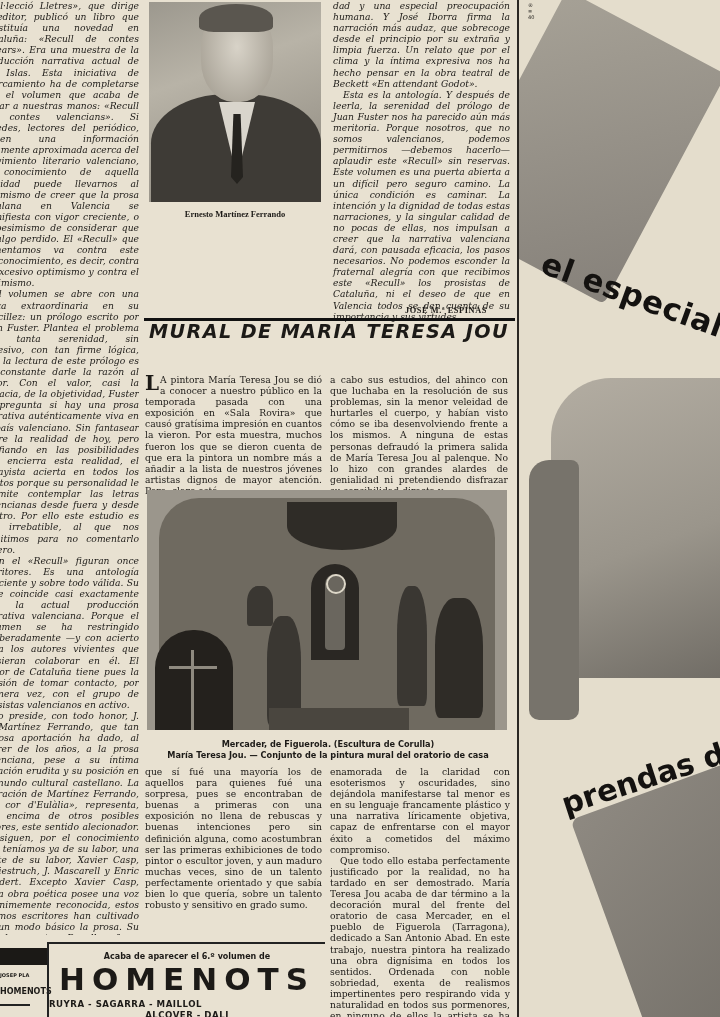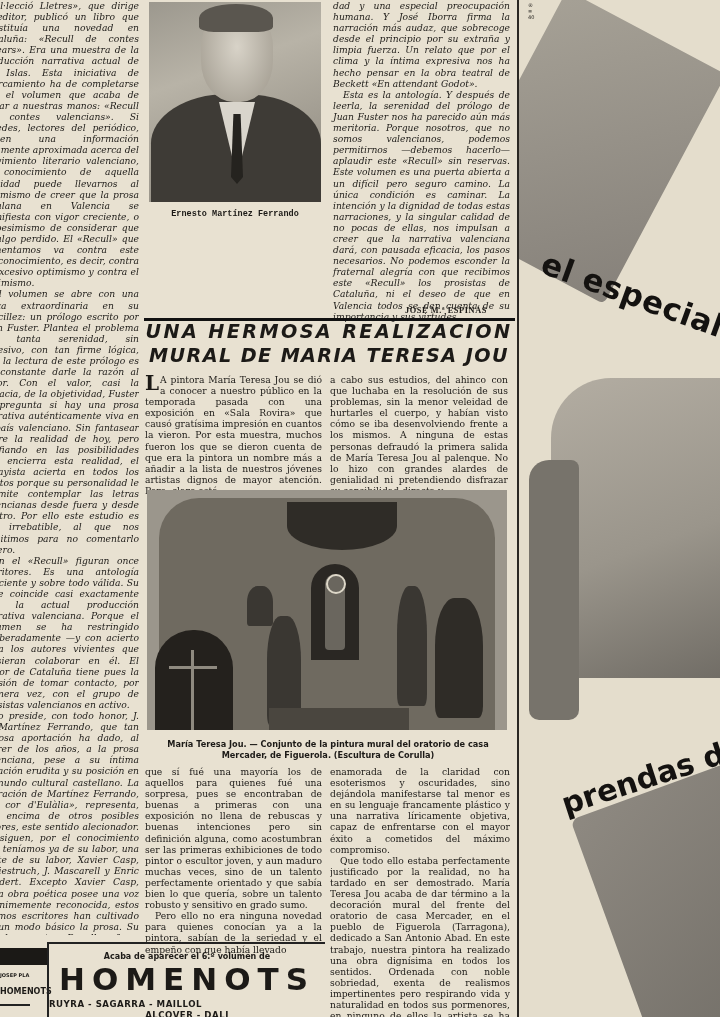--- a/index.html
+++ b/index.html
@@ -19,21 +19,21 @@
 
   #portrait { position:absolute; left:149px; top:2px; width:172px; height:200px;
     background:linear-gradient(160deg,#9c988e 0%,#b8b3a7 35%,#8a857b 100%); overflow:hidden; }
   .face { position:absolute; left:52px; top:8px; width:72px; height:92px; border-radius:40% 40% 45% 45%;
     background:radial-gradient(ellipse at 50% 40%,#d8d3c8,#9d978b); }
   .hair { position:absolute; left:50px; top:2px; width:74px; height:28px; border-radius:50% 50% 20% 20%; background:#5a564f; }
   .suit { position:absolute; left:2px; top:92px; width:170px; height:110px; border-radius:45% 45% 0 0; background:#3e3b36; }
   .shirt { position:absolute; left:70px; top:100px; width:36px; height:60px; background:#d9d5cc; clip-path:polygon(0 0,100% 0,60% 100%,40% 100%); }
   .tie { position:absolute; left:82px; top:112px; width:12px; height:70px; background:#25231f; clip-path:polygon(20% 0,80% 0,100% 90%,50% 100%,0 90%); }
   #portrait-caption { position:absolute; left:149px; top:209px; width:172px; text-align:center;
-    font-family:Liberation Mono, monospace; font-weight:bold; font-size:8.5px; }
+    font-family:Liberation Serif, serif; font-weight:bold; font-size:8.5px; }
   #col-mid-top { left:149px; top:227px; width:172px; }
   #col-right-top { left:333px; top:0; width:177px; }
   #signature { position:absolute; left:405px; top:306px; font-family:Liberation Serif, serif; font-size:8.3px; font-weight:bold; letter-spacing:0.6px; }
   .rule { position:absolute; height:3px; background:#111; }
   #rule1 { left:144px; top:318px; width:371px; }
 
   #headline { position:absolute; left:143px; top:320px; width:372px; text-align:center;
     font-family:"DejaVu Sans", sans-serif; font-weight:bold; font-style:italic; font-size:19.2px; line-height:24px; letter-spacing:1.4px; }
   #headline .l1 { letter-spacing:2.4px; }
   #col-a { left:145px; top:374px; width:177px; }
@@ -107,21 +107,20 @@
 
   <div class="col italic" id="col-right-top">
     <p>dad y una especial preocupación humana. Y José Iborra firma la narración más audaz, que sobrecoge desde el principio por su extraña y limpia fuerza. Un relato que por el clima y la íntima expresiva nos ha hecho pensar en la obra teatral de Beckett «En attendant Godot».</p>
     <p class="ind">Esta es la antología. Y después de leerla, la serenidad del prólogo de Juan Fuster nos ha parecido aún más meritoria. Porque nosotros, que no somos valencianos, podemos permitirnos —debemos hacerlo— aplaudir este «Recull» sin reservas. Este volumen es una puerta abierta a un difícil pero seguro camino. La única condición es caminar. La intención y la dignidad de todas estas narraciones, y la singular calidad de no pocas de ellas, nos impulsan a creer que la narrativa valenciana dará, con pausada eficacia, los pasos necesarios. No podemos esconder la fraternal alegría con que recibimos este «Recull» los prosistas de Cataluña, ni el deseo de que en Valencia todos se den cuenta de su importancia y sus virtudes.</p>
   </div>
   <div id="signature">JOSÉ M.ª ESPINÁS</div>
 
   <div class="rule" id="rule1"></div>
 
   <div id="headline">
-    <div class="l1">UNA HERMOSA REALIZACION</div>
     <div>MURAL DE MARIA TERESA JOU</div>
   </div>
 
   <div class="col" id="col-a">
     <span class="dropcap">L</span><span>A pintora María Teresa Jou se dió a conocer a nuestro público en la temporada pasada con una exposición en «Sala Rovira» que causó gratísima impresión en cuantos la vieron. Por esta muestra, muchos fueron los que se dieron cuenta de que era la pintora un nombre más a añadir a la lista de nuestros jóvenes artistas dignos de mayor atención. Pero, claro está,</span>
   </div>
   <div class="col" id="col-b">
     <p>a cabo sus estudios, del ahinco con que luchaba en la resolución de sus problemas, sin la menor veleidad de hurtarles el cuerpo, y habían visto cómo se iba desenvolviendo frente a los mismos. A ninguna de estas personas defraudó la primera salida de María Teresa Jou al palenque. No lo hizo con grandes alardes de genialidad ni pretendiendo disfrazar su sensibilidad directa y</p>
   </div>
 
@@ -134,27 +133,26 @@
     <div class="door"></div>
     <div class="cross-v"></div>
     <div class="cross-h"></div>
     <div class="fig" style="left:100px;top:96px;width:26px;height:40px;"></div>
     <div class="fig" style="left:120px;top:126px;width:34px;height:110px;"></div>
     <div class="fig" style="left:250px;top:96px;width:30px;height:120px;"></div>
     <div class="fig" style="left:288px;top:108px;width:48px;height:120px;background:#2f2c27;"></div>
     <div class="altar"></div>
   </div>
   <div id="mural-caption">
+    <div>Mercader, de Figuerola. (Escultura de Corulla)</div>
     <div>María Teresa Jou. — Conjunto de la pintura mural del oratorio de casa</div>
-    <div>Mercader, de Figuerola. (Escultura de Corulla)</div>
   </div>
 
   <div class="col" id="col-c">
     <p>que sí fué una mayoría los de aquellos para quienes fué una sorpresa, pues se encontraban de buenas a primeras con una exposición no llena de rebuscas y buenas intenciones pero sin definición alguna, como acostumbran ser las primeras exhibiciones de todo pintor o escultor joven, y aun maduro muchas veces, sino de un talento perfectamente orientado y que sabía bien lo que quería, sobre un talento robusto y sensitivo en grado sumo.</p>
-    <p class="ind">Pero ello no era ninguna novedad para quienes conocían ya a la pintora, sabían de la seriedad y el empeño con que había llevado</p>
   </div>
   <div class="col" id="col-d">
     <p>enamorada de la claridad con esoterismos y oscuridades, sino dejándola manifestarse tal menor es en su lenguaje francamente plástico y una narrativa líricamente objetiva, capaz de enfrentarse con el mayor éxito a cometidos del máximo compromiso.</p>
     <p class="ind">Que todo ello estaba perfectamente justificado por la realidad, no ha tardado en ser demostrado. María Teresa Jou acaba de dar término a la decoración mural del frente del oratorio de casa Mercader, en el pueblo de Figuerola (Tarragona), dedicado a San Antonio Abad. En este trabajo, nuestra pintora ha realizado una obra dignísima en todos los sentidos. Ordenada con noble sobriedad, exenta de realismos impertinentes pero respirando vida y naturalidad en todos sus pormenores, en ninguno de ellos la artista se ha visto precisada a esquivar el tema y ha logrado una amabilísima modernidad de expresión sin perder un ápice de legibilidad. Un</p>
   </div>
 
   <div id="book">
     <div id="book-band"></div>
     <div id="book-author">JOSEP PLA</div>
     <div id="book-title">HOMENOTS</div>

